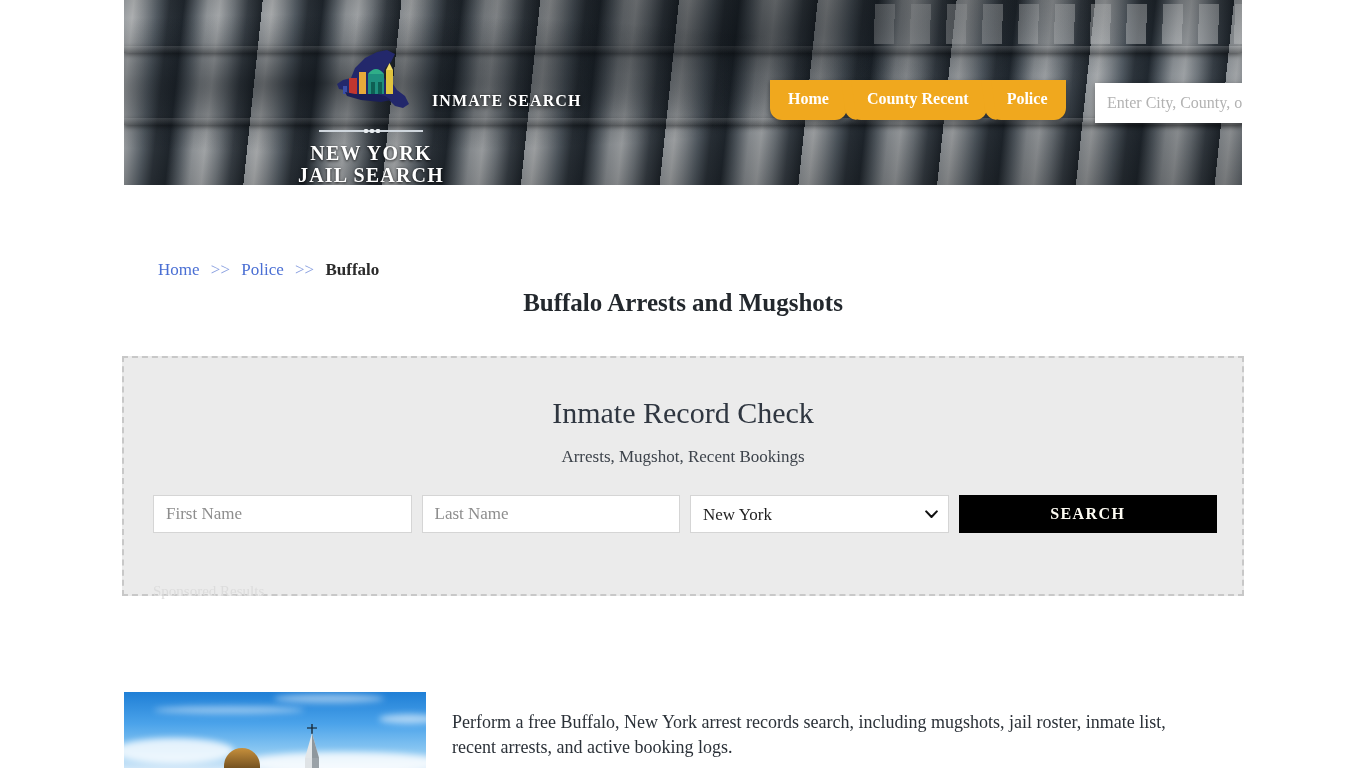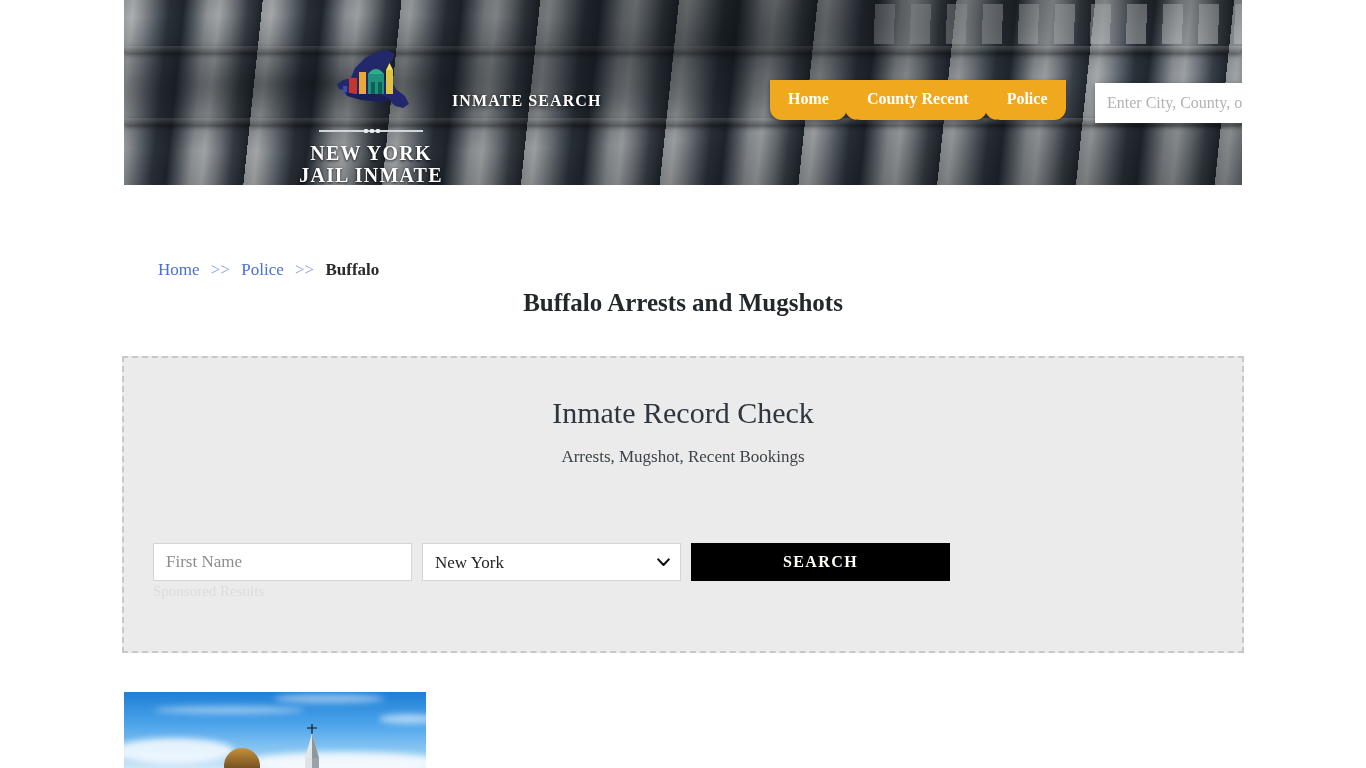--- a/index.html
+++ b/index.html
@@ -74,21 +74,21 @@
                 radial-gradient(circle at 15px 3px, #e9edf1 2px, transparent 2.4px);
   }
   .logo-text {
     font-family: "Liberation Serif", serif;
     font-weight: 700; font-size: 20px; line-height: 22px;
     letter-spacing: 1.2px; color:#fff;
     text-shadow: 0 1px 3px rgba(0,0,0,.85);
   }
 
   .tagline {
-    position:absolute; left: 328px; top: 92px;
+    position:absolute; left: 308px; top: 92px;
     font-family:"Liberation Serif", serif;
     font-size: 16px; font-weight: 700; letter-spacing: 1.1px;
     color:#ffffff; text-shadow: 0 1px 4px rgba(0,0,0,.9);
   }
 
   
   .nav { position:absolute; left: 646px; top: 80px; display:flex; }
   .nav-item {
     position:relative;
     background: #f0a81e;
@@ -140,37 +140,37 @@
   .page-title {
     position:absolute; left:0; top: 272px; width: 1366px;
     text-align:center;
     font-family:"Liberation Serif", serif;
     font-weight:700; font-size: 25px; color:#23282d;
   }
 
   
   .widget {
     position:absolute; left: 122px; top: 356px;
-    width: 1122px; height: 297px;
+    width: 1122px; height: 240px;
     background:#ebebeb;
     border: 2px dashed #c8c8c8;
   }
   .widget-title {
     text-align:center; margin-top: 38px;
     font-family:"Liberation Serif", serif;
     font-size: 30px; font-weight: 400; color:#2f3640;
   }
   .widget-sub {
     text-align:center; margin-top: 17px;
     font-family:"Liberation Serif", serif;
     font-size: 17px; color:#3d434b;
   }
   .form-row {
     position:absolute; left: 29px; top: 137px;
-    width: 1064px; display:flex; gap: 10px; margin-top: 48px;
+    width: 1064px; display:flex; gap: 10px;
   }
   .fld {
     height: 38px; border:1px solid #d5d5d5; background:#fff;
     font-family:"Liberation Serif", serif; font-size:17px;
     padding: 0 12px; color:#2b2b2b; outline:none;
   }
   .fld::placeholder { color:#8d8d8d; }
   .fld-first { width: 259px; }
   .fld-last  { width: 259px; }
   .sel-wrap { position:relative; width: 259px; height:38px; }
@@ -240,21 +240,21 @@
           <rect x="50" y="34" width="4" height="12" fill="#0e5f54"></rect>
           <rect x="57" y="34" width="4" height="12" fill="#0e5f54"></rect>
           <rect x="65" y="22" width="7" height="24" fill="#e0c33e"></rect>
           <path d="M65 22 l3.5 -7 l3.5 7 z" fill="#f2dc6a"></path>
           <rect x="22" y="38" width="4" height="8" fill="#3b4fa8"></rect>
           <path d="M24 44 L34 46 L56 46 L64 48 L70 52 L60 54 L40 52 L26 48 Z" fill="#1a1f58"></path>
         </svg>
       </div>
       <div class="logo-rule"></div>
       <div class="logo-text">NEW YORK</div>
-      <div class="logo-text">JAIL INMATE</div>
+      <div class="logo-text">JAIL SEARCH</div>
     </div>
 
     <div class="tagline">INMATE SEARCH</div>
 
     <div class="nav">
       <div class="nav-item">
         <span>Home</span>
       </div>
       <div class="nav-item">
         <span>County Recent</span>
@@ -279,20 +279,21 @@
   </div>
 
   <h1 class="page-title">Buffalo Arrests and Mugshots</h1>
 
   <div class="widget">
     <div class="widget-title">Inmate Record Check</div>
     <div class="widget-sub">Arrests, Mugshot, Recent Bookings</div>
 
     <div class="form-row">
       <input class="fld fld-first" type="text" placeholder="First Name" style="">
+      <input class="fld fld-last" type="text" placeholder="Last Name" style="">
       <div class="sel-wrap">
         <select class="sel">
           <option>New York</option>
         </select>
         <span class="sel-arrow">
           <svg width="13" height="9" viewBox="0 0 13 9">
             <path d="M1.2 1.4 L6.5 7 L11.8 1.4" fill="none" stroke="#111111" stroke-width="2.1" stroke-linecap="round" stroke-linejoin="round"></path>
           </svg>
         </span>
       </div>
@@ -314,14 +315,15 @@
         <line x1="13" y1="0" x2="13" y2="10" stroke="#1a2a38" stroke-width="1.4"></line>
         <line x1="8" y1="4" x2="18" y2="4" stroke="#1a2a38" stroke-width="1.2"></line>
         <path d="M13 9 L20 34 L6 34 Z" fill="#e2e6e8"></path>
         <path d="M13 9 L20 34 L13 34 Z" fill="#8e979d"></path>
         <rect x="6" y="34" width="14" height="12" fill="#dfe3e6"></rect>
         <rect x="13" y="34" width="7" height="12" fill="#9aa2a8"></rect>
       </svg>
     </div>
   </div>
 
+  <p class="body-text">Perform a free Buffalo, New York arrest records search, including mugshots, jail roster, inmate list, recent arrests, and active booking logs.</p>
 
 </div>
 
 </body></html>

